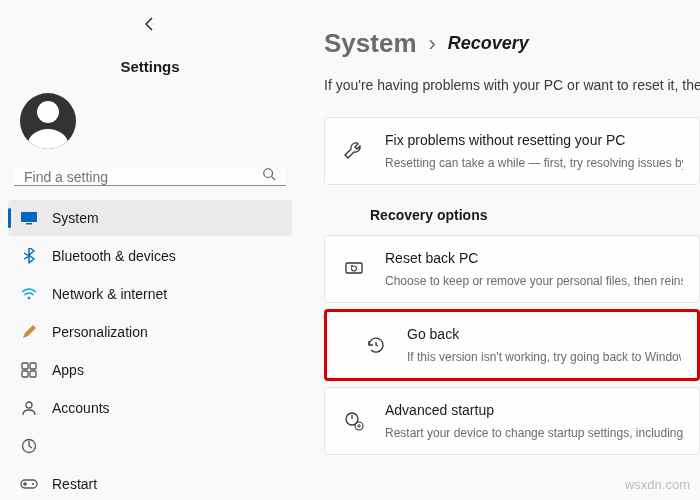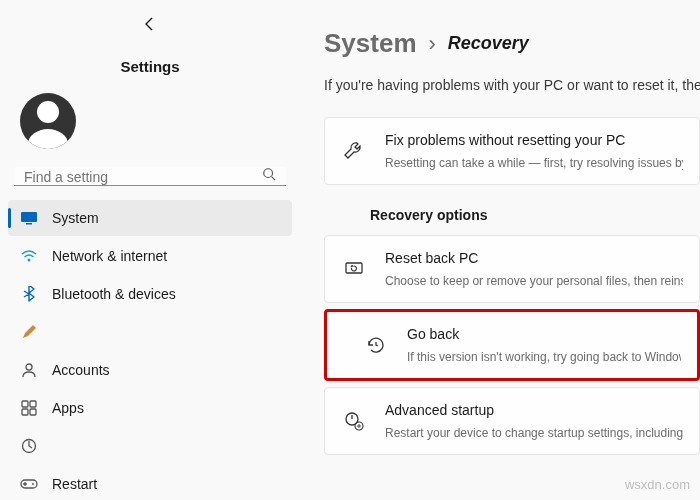--- a/index.html
+++ b/index.html
@@ -70,62 +70,63 @@
         <span class="nav-icon">
             <svg width="18" height="18" viewBox="0 0 18 18">
               <rect x="1" y="3" width="16" height="10" rx="1" fill="#0067c0"></rect>
               <rect x="6" y="14" width="6" height="1.5" fill="#0067c0"></rect>
             </svg>
           </span>
         <span>System</span>
       </div>
       <div class="nav-item">
         <span class="nav-icon">
+            <svg width="16" height="16" viewBox="0 0 16 16">
+              <path d="M8 1v14l5-4-5-4 5-4-5-4zM3 5l5 3M3 11l5-3" stroke="#0067c0" stroke-width="1.4" fill="none" stroke-linejoin="round"></path>
+            </svg>
+          </span>
+        <span>Bluetooth &amp; devices</span>
+      </div>
+      <div class="nav-item">
+        <span class="nav-icon">
             <svg width="18" height="18" viewBox="0 0 18 18">
               <path d="M2 7 Q9 1 16 7" stroke="#0ba5d3" stroke-width="1.5" fill="none"></path>
               <path d="M4.5 10 Q9 6 13.5 10" stroke="#0ba5d3" stroke-width="1.5" fill="none"></path>
               <circle cx="9" cy="13" r="1.5" fill="#0ba5d3"></circle>
             </svg>
           </span>
         <span>Network &amp; internet</span>
       </div>
       <div class="nav-item">
         <span class="nav-icon">
-            <svg width="16" height="16" viewBox="0 0 16 16">
-              <path d="M8 1v14l5-4-5-4 5-4-5-4zM3 5l5 3M3 11l5-3" stroke="#0067c0" stroke-width="1.4" fill="none" stroke-linejoin="round"></path>
-            </svg>
-          </span>
-        <span>Bluetooth &amp; devices</span>
-      </div>
-      <div class="nav-item">
-        <span class="nav-icon">
             <svg width="18" height="18" viewBox="0 0 18 18">
               <path d="M3 15l2-5 8-8 3 3-8 8-5 2z" fill="#d08a3a"></path>
             </svg>
           </span>
-      </div>
-      <div class="nav-item">
-        <span class="nav-icon">
-            <svg width="16" height="16" viewBox="0 0 16 16">
-              <circle cx="8" cy="5" r="3" fill="none" stroke="#555" stroke-width="1.3"></circle>
-              <path d="M2 15 Q2 10 8 10 Q14 10 14 15" fill="none" stroke="#555" stroke-width="1.3"></path>
-            </svg>
-          </span>
-        <span>Accounts</span>
+        <span>Personalization</span>
       </div>
       <div class="nav-item">
         <span class="nav-icon">
             <svg width="16" height="16" viewBox="0 0 16 16">
               <rect x="1" y="1" width="6" height="6" rx="1" fill="none" stroke="#555" stroke-width="1.3"></rect>
               <rect x="9" y="1" width="6" height="6" rx="1" fill="none" stroke="#555" stroke-width="1.3"></rect>
               <rect x="1" y="9" width="6" height="6" rx="1" fill="none" stroke="#555" stroke-width="1.3"></rect>
               <rect x="9" y="9" width="6" height="6" rx="1" fill="none" stroke="#555" stroke-width="1.3"></rect>
             </svg>
           </span>
         <span>Apps</span>
+      </div>
+      <div class="nav-item">
+        <span class="nav-icon">
+            <svg width="16" height="16" viewBox="0 0 16 16">
+              <circle cx="8" cy="5" r="3" fill="none" stroke="#555" stroke-width="1.3"></circle>
+              <path d="M2 15 Q2 10 8 10 Q14 10 14 15" fill="none" stroke="#555" stroke-width="1.3"></path>
+            </svg>
+          </span>
+        <span>Accounts</span>
       </div>
       <div class="nav-item">
         <span class="nav-icon">
             <svg width="16" height="16" viewBox="0 0 16 16">
               <circle cx="8" cy="8" r="6.5" fill="none" stroke="#555" stroke-width="1.3"></circle>
               <path d="M8 3v5l3 2" stroke="#555" stroke-width="1.3" fill="none"></path>
             </svg>
           </span>
       </div>
       <div class="nav-item">

